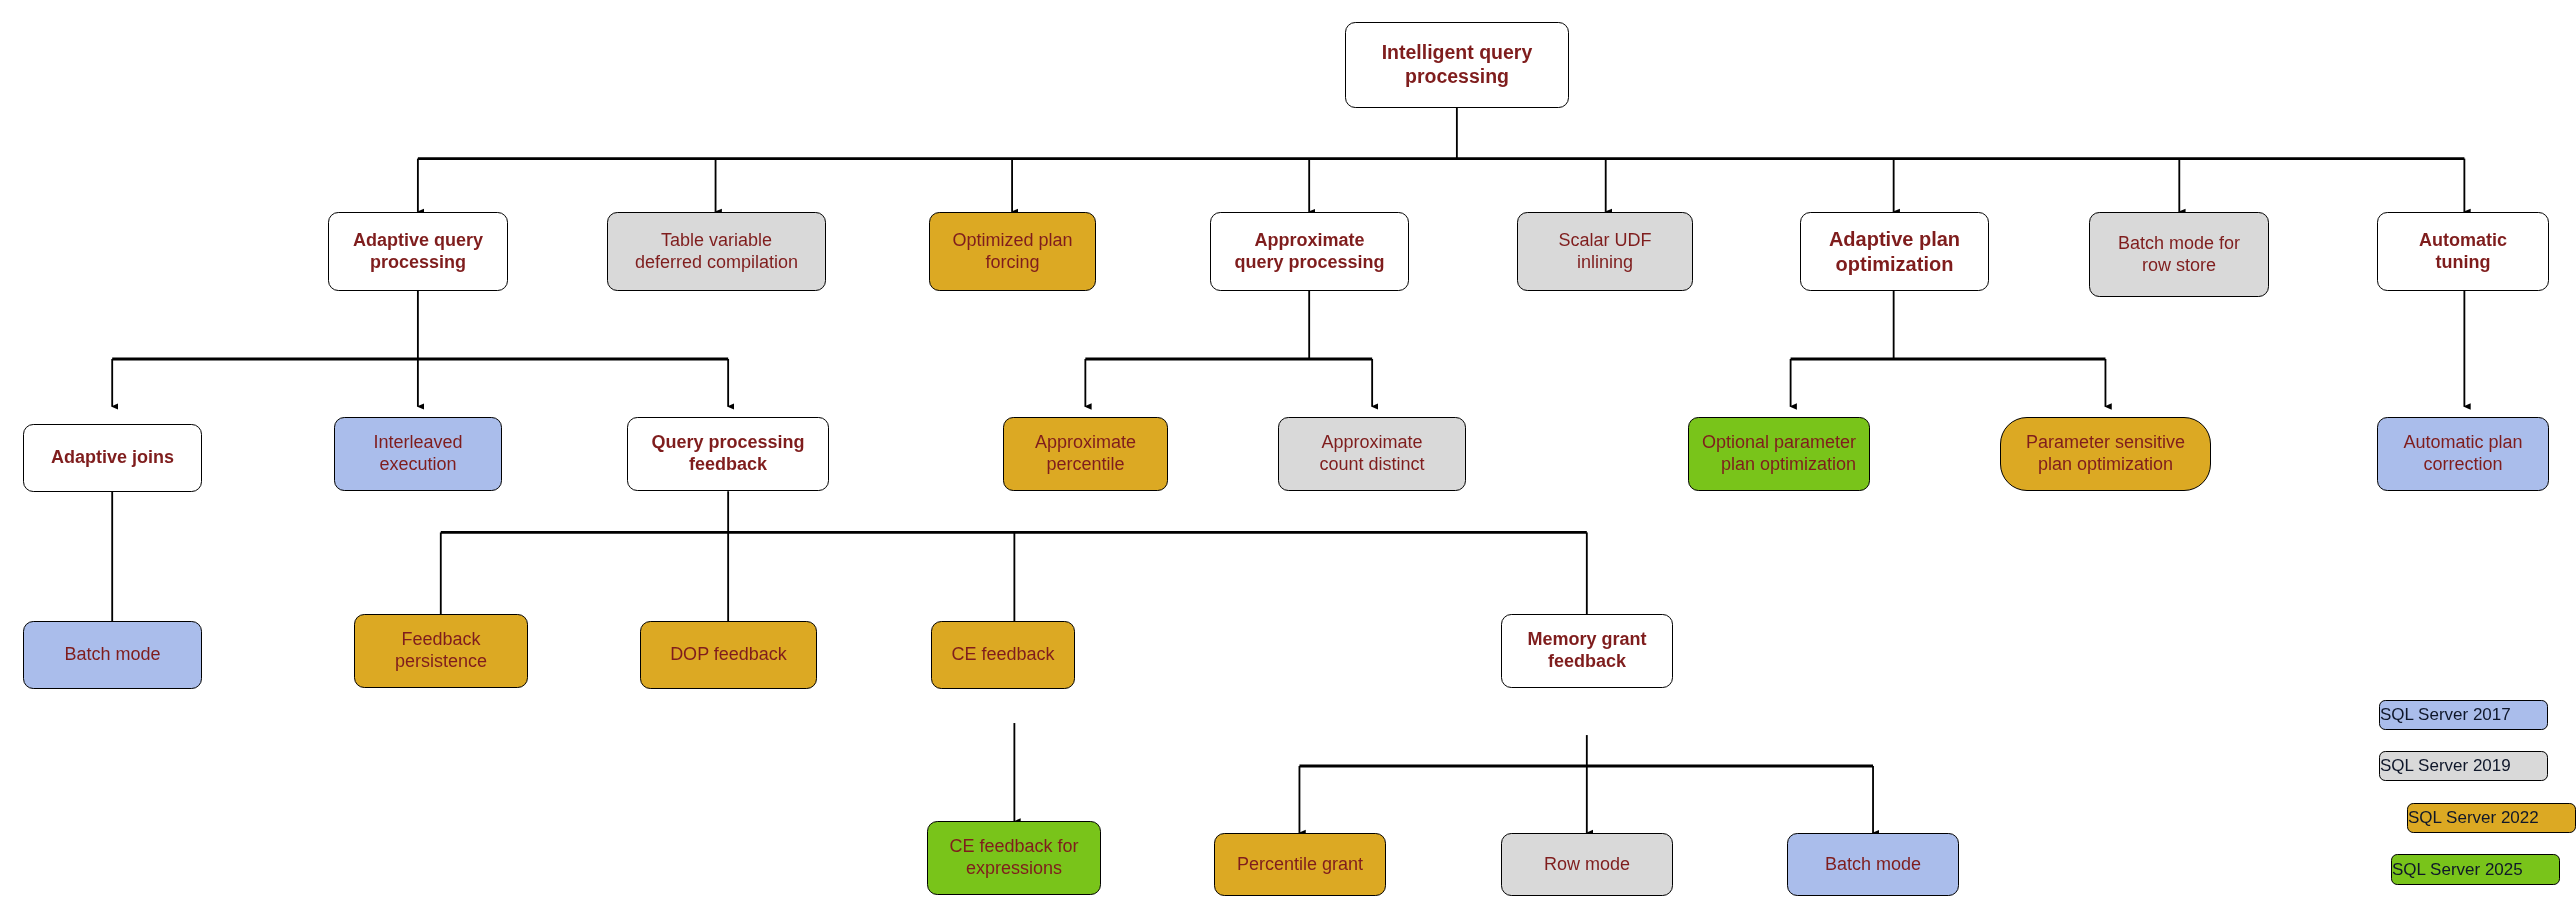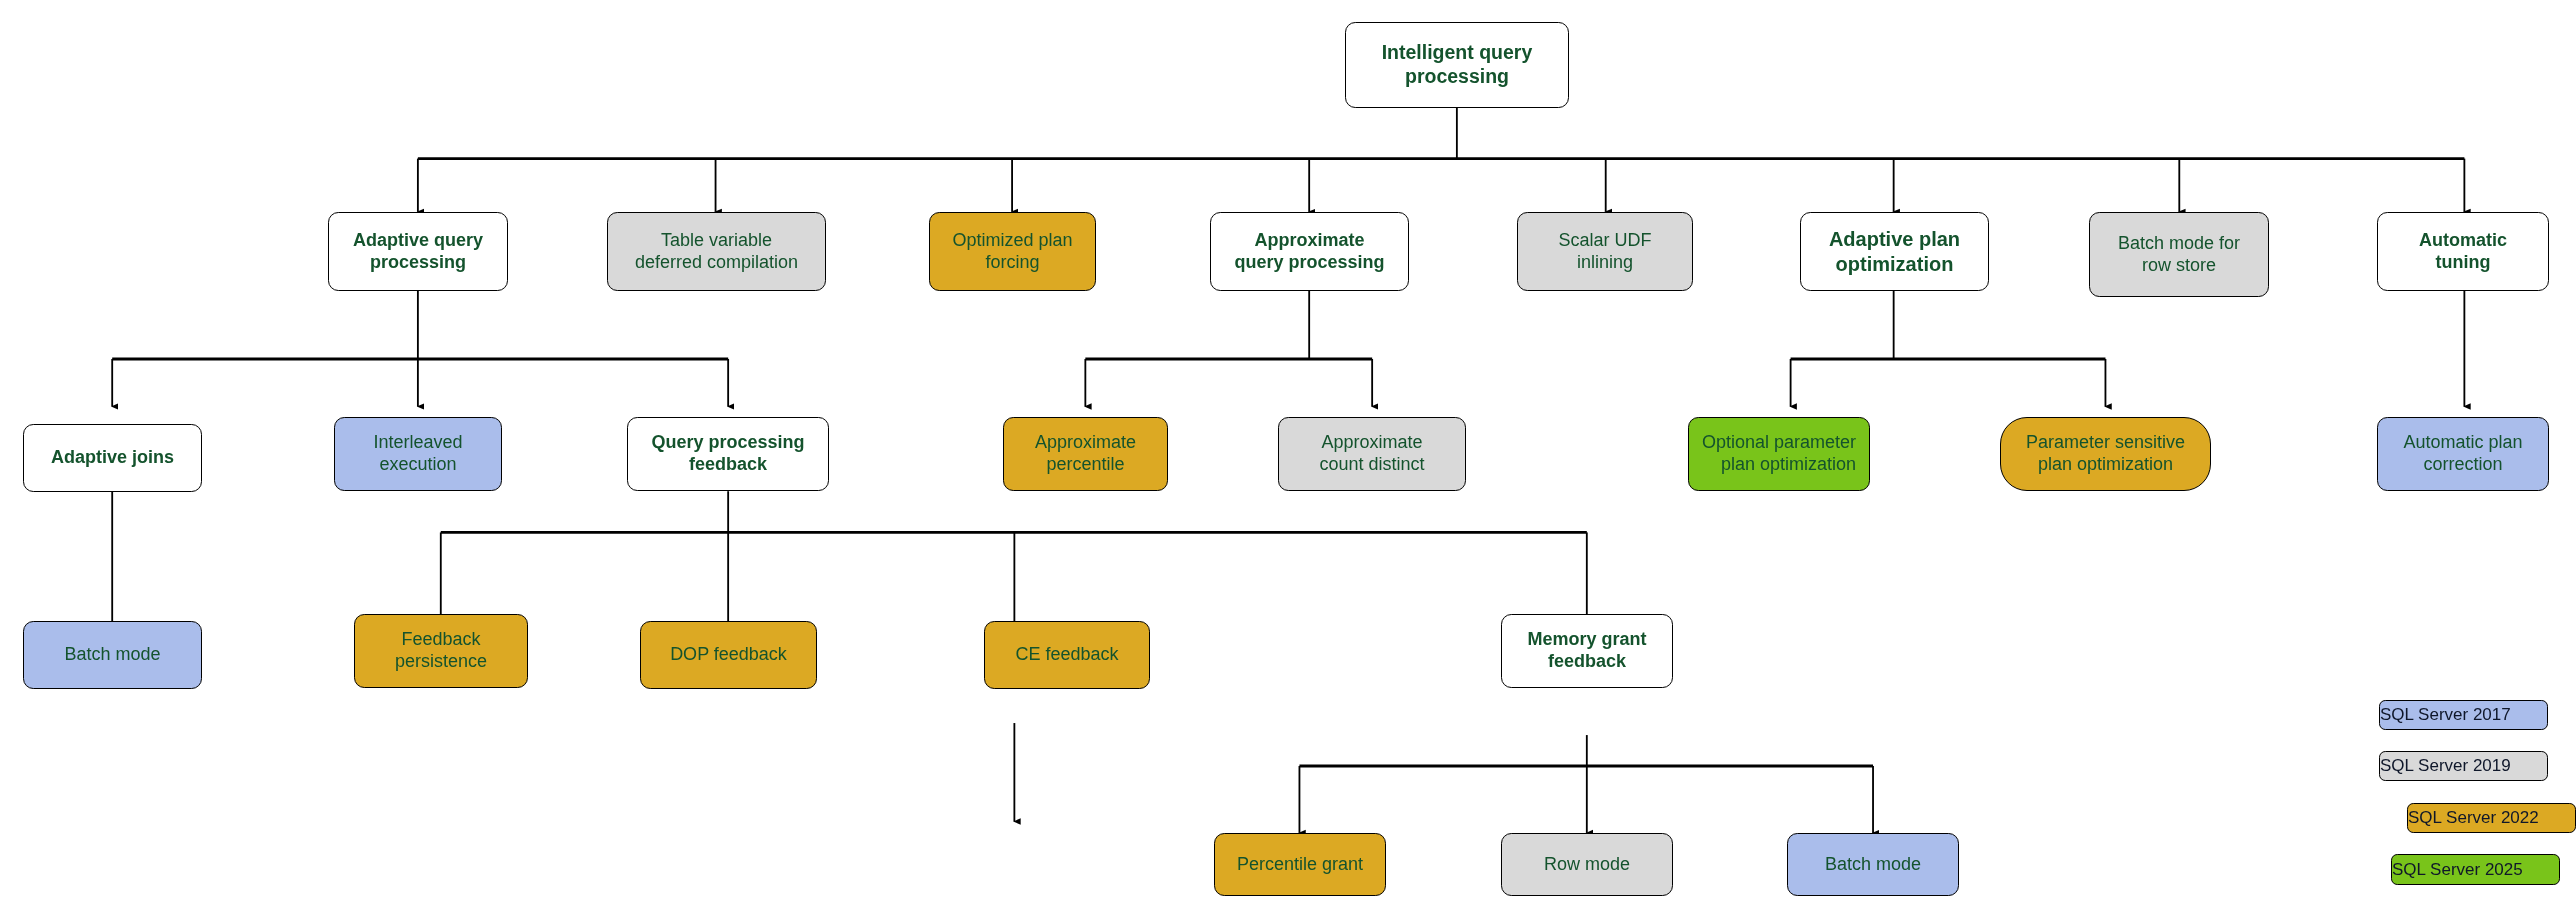--- a/index.html
+++ b/index.html
@@ -3,21 +3,21 @@
 <meta charset="utf-8">
 <style>
   html,body{margin:0;padding:0;background:#ffffff;}
   body{width:2576px;height:916px;font-family:"Liberation Sans",sans-serif;overflow:hidden;}
   #stage{position:relative;width:2576px;height:916px;background:#ffffff;}
   svg.wires{position:absolute;left:0;top:0;width:2576px;height:916px;pointer-events:none;}
   .node{
     position:absolute;box-sizing:border-box;
     border:1.7px solid #000000;border-radius:10.3px;
     display:flex;align-items:center;justify-content:center;text-align:center;
-    color:#14532d;line-height:1.22;padding:2.3px 4.6px;
+    color:#7f1d1d;line-height:1.22;padding:2.3px 4.6px;
     font-family:"Liberation Sans",sans-serif;
   }
   .node .lbl{display:block;white-space:pre-line;}
   .fill-white{background:#ffffff;}
   .fill-gray{background:#d9d9d9;}
   .fill-orange{background:#dca923;}
   .fill-green{background:#79c41a;}
   .fill-blue{background:#aabdeb;}
   .w-bold{font-weight:bold;}
   .w-normal{font-weight:normal;}
@@ -165,28 +165,32 @@
   <div class="node fill-blue w-normal" style="left:23px;top:621px;width:179px;height:68px;font-size:18px;">
     <span class="lbl">Batch mode</span>
   </div>
   <div class="node fill-orange w-normal" style="left:354px;top:614px;width:174px;height:74px;font-size:18px;">
     <span class="lbl">Feedback
 persistence</span>
   </div>
   <div class="node fill-orange w-normal" style="left:640px;top:621px;width:177px;height:68px;font-size:18px;">
     <span class="lbl">DOP feedback</span>
   </div>
-  <div class="node fill-orange w-normal" style="left:984px;top:621px;width:166px;height:68px;font-size:18px;">
+  <div class="node fill-orange w-normal" style="left:931px;top:621px;width:144px;height:68px;font-size:18px;">
     <span class="lbl">CE feedback</span>
   </div>
   <div class="node fill-white w-bold" style="left:1501px;top:614px;width:172px;height:74px;font-size:18px;">
     <span class="lbl">Memory grant
 feedback</span>
   </div>
 
+  <div class="node fill-green w-normal" style="left:927px;top:821px;width:174px;height:74px;font-size:18px;">
+    <span class="lbl">CE feedback for
+expressions</span>
+  </div>
   <div class="node fill-orange w-normal" style="left:1214px;top:833px;width:172px;height:63px;font-size:18px;">
     <span class="lbl">Percentile grant</span>
   </div>
   <div class="node fill-gray w-normal" style="left:1501px;top:833px;width:172px;height:63px;font-size:18px;">
     <span class="lbl">Row mode</span>
   </div>
   <div class="node fill-blue w-normal" style="left:1787px;top:833px;width:172px;height:63px;font-size:18px;">
     <span class="lbl">Batch mode</span>
   </div>
 

